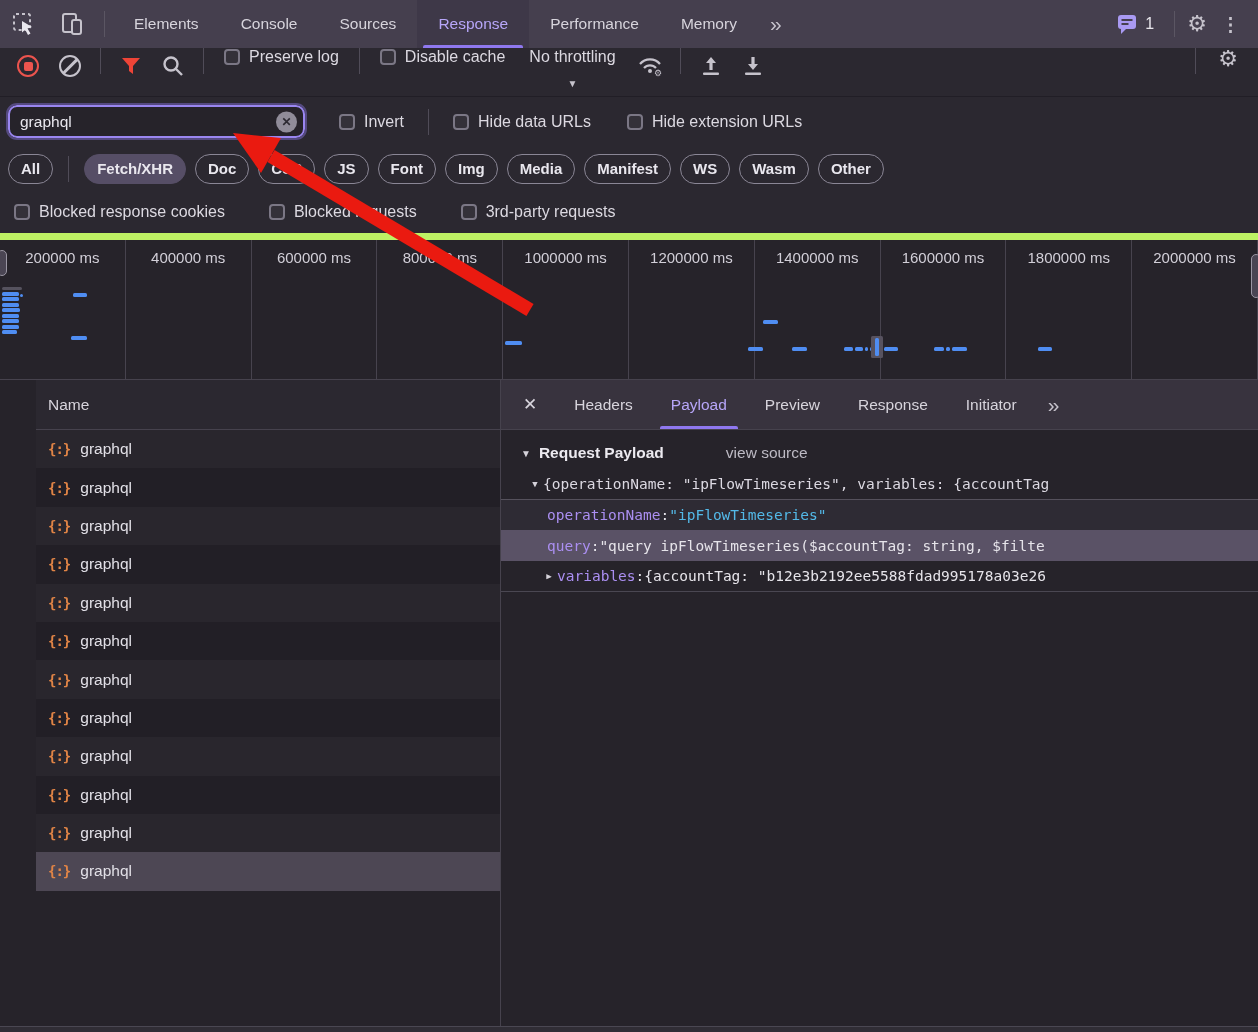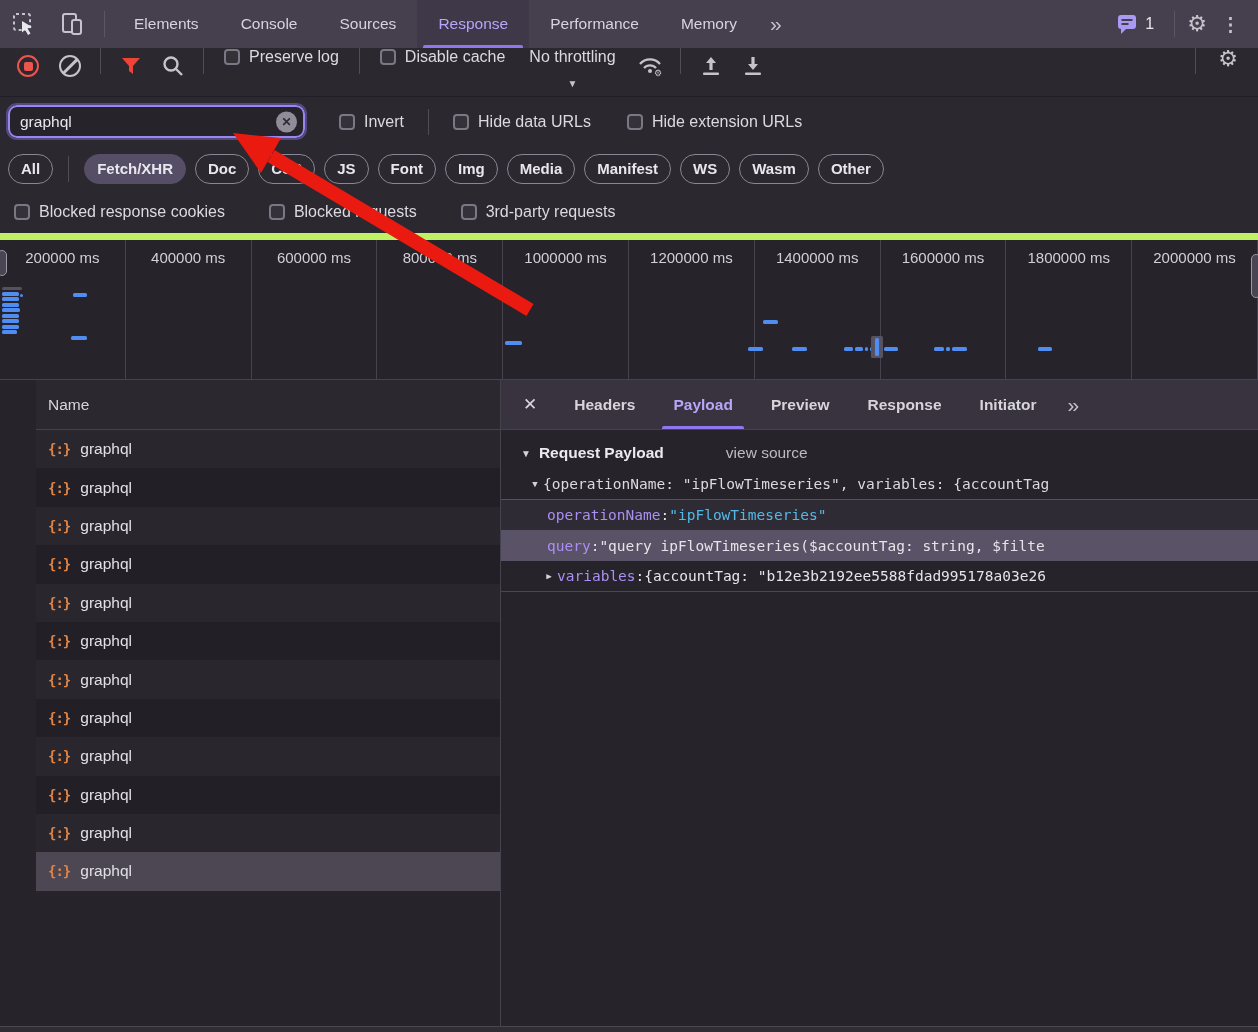--- a/index.html
+++ b/index.html
@@ -354,21 +354,21 @@
           <div class="req-row selected">
             <span class="json-icon">{:}</span>
             <span>graphql</span>
           </div>
         </div>
     </div>
 
     <div class="right-panel">
       <div class="detail-tabs">
         <div class="dclose">✕</div>
-        <div style="display:flex;font-weight:bold;" id="detail-tabs">
+        <div style="display:flex;" id="detail-tabs">
             <div class="dtab">Headers</div>
             <div class="dtab selected">Payload</div>
             <div class="dtab">Preview</div>
             <div class="dtab">Response</div>
             <div class="dtab">Initiator</div>
           </div>
         <div class="dmore">»</div>
       </div>
 
       <div class="payload">

